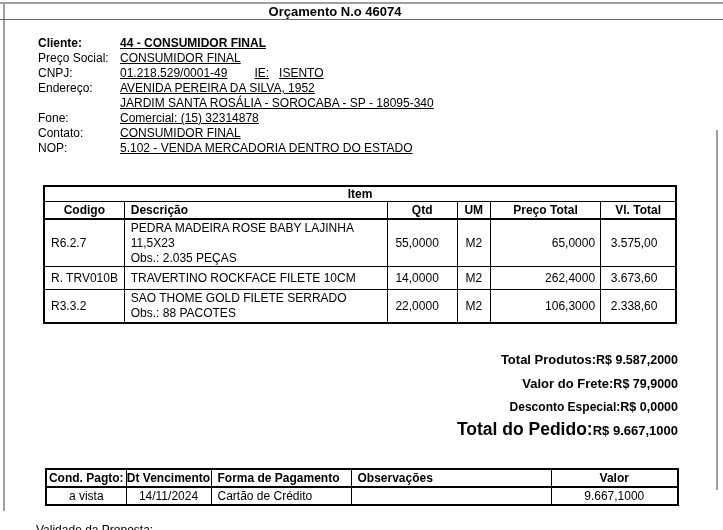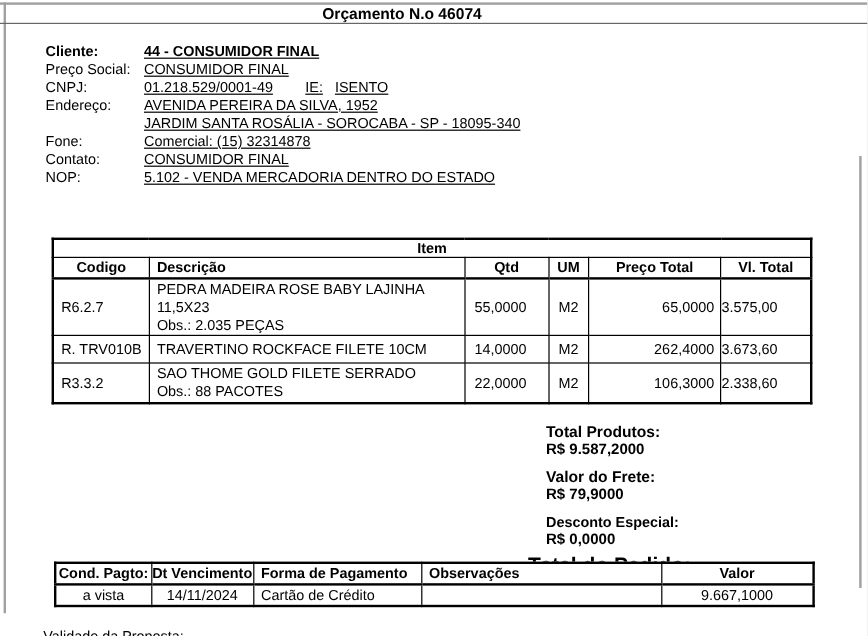--- a/index.html
+++ b/index.html
@@ -27,39 +27,39 @@
   .client{position:absolute;left:38px;top:36px;line-height:15px;}
   .crow{display:flex;}
   .clabel{width:82px;flex:0 0 82px;}
   .cvalue{white-space:nowrap;text-decoration:underline;}
   .ie-label{margin-left:27px;}
   .ie-value{margin-left:10px;}
 
   
   table{border-collapse:collapse;table-layout:fixed;position:absolute;background:#fff;}
   td,th{padding:0;line-height:15px;overflow:hidden;white-space:nowrap;font-size:12px;}
-  .items{left:43px;top:198px;width:634px;border:2px solid var(--table-border);}
+  .items{left:43px;top:185px;width:634px;border:2px solid var(--table-border);}
   .items td,.items th{border:1px solid var(--table-border);}
   .items .group td{height:14px;text-align:center;font-weight:bold;line-height:14px;}
   .items .head th{height:16px;font-weight:bold;border-bottom:2px solid var(--table-border);text-align:center;}
   .items .head th.desc-h{text-align:left;padding-left:6px;}
   .items td{vertical-align:middle;}
   .items td.codigo{padding-left:6px;}
   .items td.desc{padding-left:6px;white-space:normal;}
   .items td.qtd{text-align:center;padding-right:10px;}
   .items td.um{text-align:center;}
   .items td.preco{text-align:right;padding-right:5px;}
-  .items td.vtotal{text-align:left;padding-right:8px;}
+  .items td.vtotal{text-align:center;padding-right:8px;}
   .r1 td{height:46px;}
   .r2 td{height:22px;}
   .r3 td{height:32px;}
 
   
   .totals{position:absolute;left:440px;top:352px;width:238px;}
-  .trow{display:flex;justify-content:flex-start;align-items:baseline;padding-left:15px;margin-bottom:9px;flex-direction:column;}
+  .trow{display:flex;justify-content:flex-end;align-items:baseline;padding-left:15px;margin-bottom:9px;}
   .trow .tlabel{font-weight:bold;font-size:13px;}
   .trow .tvalue{font-weight:bold;font-size:12.5px;white-space:nowrap;}
   .trow.small{margin-bottom:5px;}
   .trow.small .tlabel{font-size:12px;}
   .trow.grand{padding-left:0;margin-bottom:0;}
   .trow.grand .tlabel{font-size:17.5px;letter-spacing:0;}
   .trow.grand .tvalue{font-size:13px;}
 
   
   .payment{left:45px;top:468px;width:632px;border:2px solid var(--table-border);}

